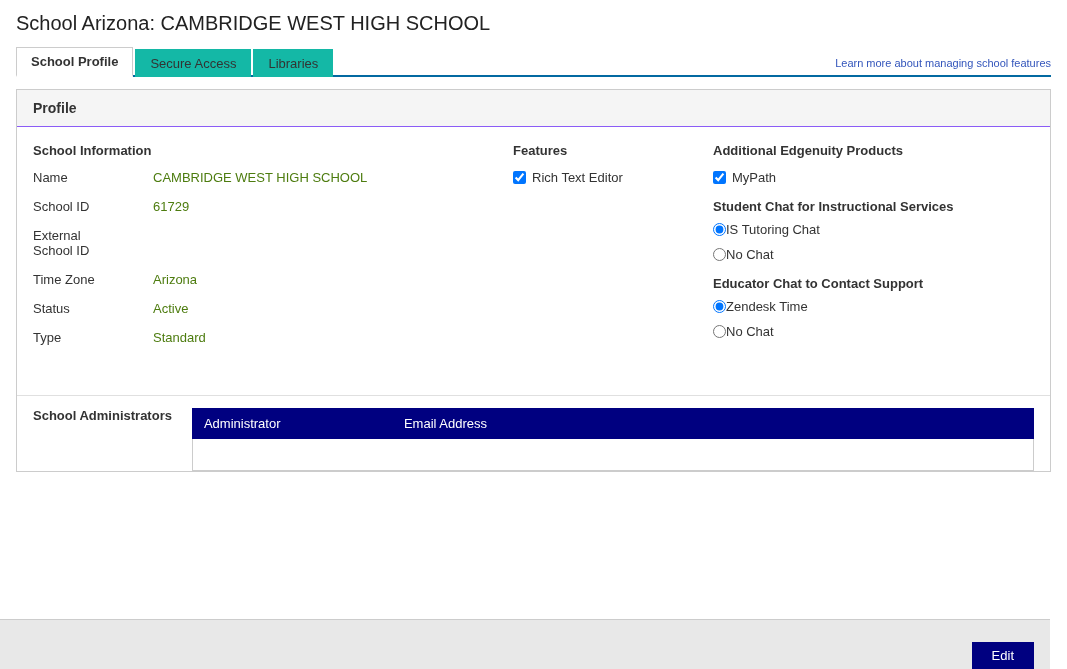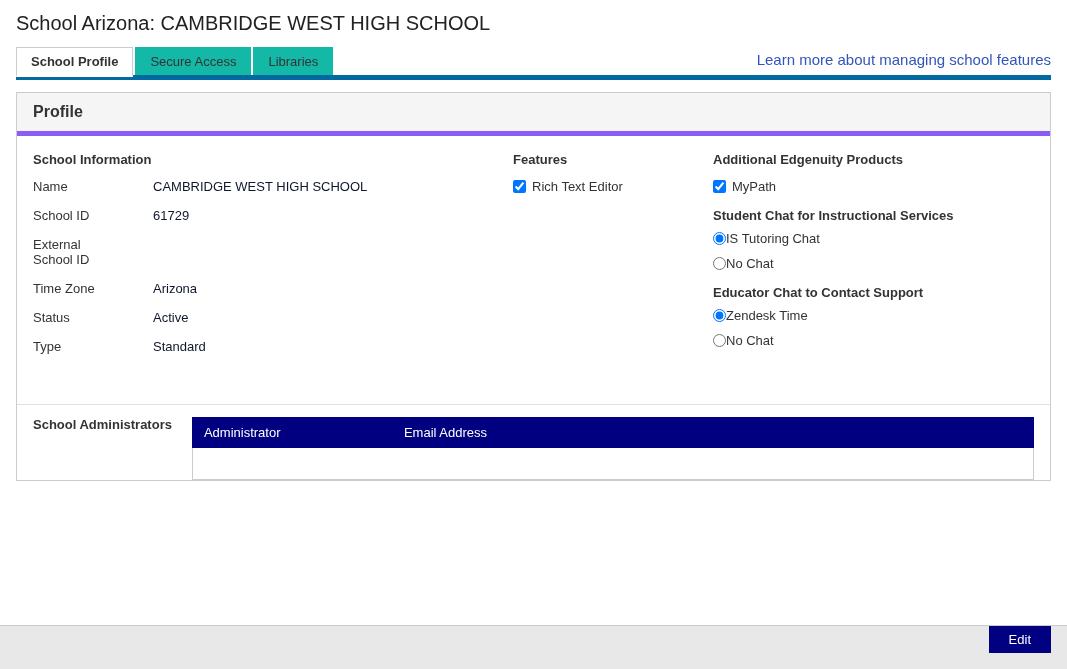--- a/index.html
+++ b/index.html
@@ -20,22 +20,22 @@
       background: #fff;
     }
     .page-title {
       font-size: 20px;
       font-weight: normal;
       margin-bottom: 10px;
       color: #222;
     }
     .tabs-bar {
       display: flex;
-      align-items: flex-start;
-      border-bottom: 5px solid #0369a1;
+      align-items: flex-end;
+      border-bottom: 2px solid #0369a1;
       padding-bottom: 0;
       position: relative;
     }
     .tab {
       padding: 6px 14px;
       cursor: pointer;
       font-size: 13px;
       color: #333;
       border: 1px solid transparent;
       border-bottom: none;
@@ -47,37 +47,37 @@
     .tab.active {
       border: 1px solid #ccc;
       border-bottom: 2px solid #fff;
       font-weight: bold;
       background: #fff;
     }
     .tab-learn-more {
       margin-left: auto;
       color: #3355bb;
       text-decoration: none;
-      font-size: 15px;
+      font-size: 11px;
       padding: 6px 0;
       cursor: pointer;
     }
     .content-area {
       padding: 12px 16px 60px 16px;
     }
     .profile-box {
       border: 1px solid #ccc;
       background: #fff;
     }
     .profile-box-header {
       background: #f5f5f5;
       padding: 10px 16px;
       font-weight: bold;
-      font-size: 16px;
-      border-bottom: 5px solid #8b5cf6;
+      font-size: 14px;
+      border-bottom: 1px solid #8b5cf6;
     }
     .profile-box-body {
       padding: 16px;
       display: flex;
       gap: 0;
     }
     .col-school-info {
       flex: 0 0 480px;
     }
     .col-features {
@@ -95,21 +95,21 @@
       display: flex;
       margin-bottom: 14px;
       align-items: flex-end;
     }
     .info-label {
       width: 120px;
       color: #333;
       font-size: 13px;
     }
     .info-value {
-      color: #0f172a;
+      color: #4d7c0f;
       font-size: 13px;
     }
     .feature-item {
       display: flex;
       align-items: center;
       margin-bottom: 12px;
       gap: 6px;
     }
     .feature-item input[type="checkbox"] {
       margin: 0;
@@ -161,25 +161,25 @@
     .admins-table-body {
       border: 1px solid #ccc;
       border-top: none;
       height: 32px;
       overflow: hidden;
     }
     .footer-bar {
       position: absolute;
       bottom: 0;
       left: 0;
-      right: 0;
+      right: 17px;
       background: #e8e8e8;
-      height: 44px;
-      display: flex;
-      align-items: flex-start;
+      height: 50px;
+      display: flex;
+      align-items: flex-end;
       justify-content: flex-end;
       padding: 0 16px;
       border-top: 1px solid #ccc;
     }
     .edit-button {
       background: #000080;
       color: #fff;
       border: none;
       padding: 6px 20px;
       font-size: 13px;

